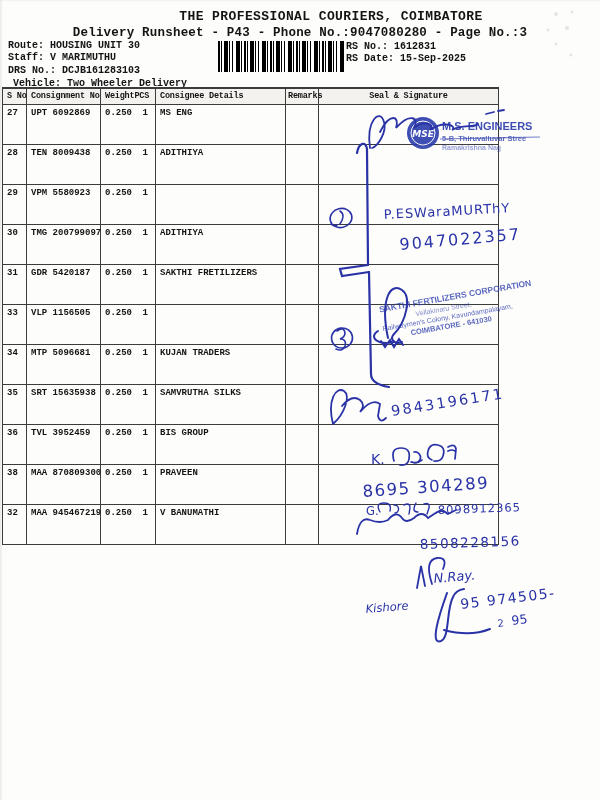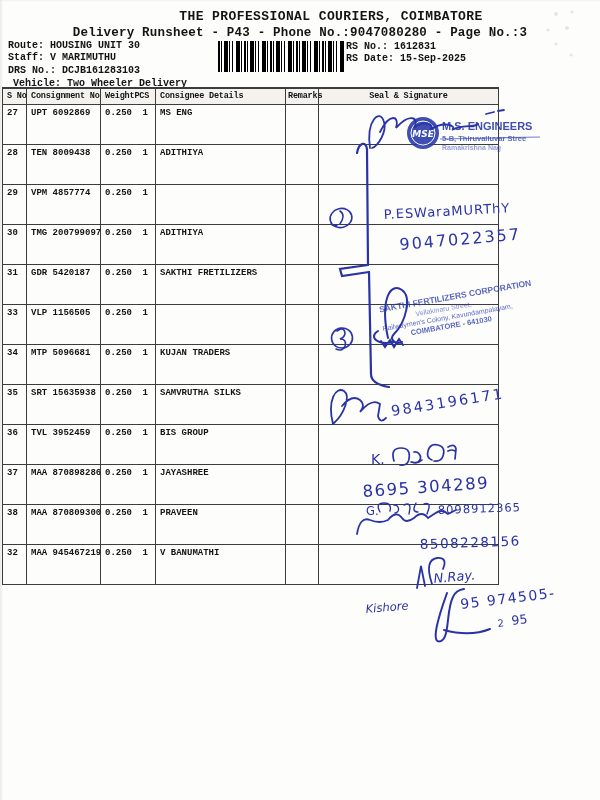--- a/index.html
+++ b/index.html
@@ -106,21 +106,21 @@
               <span>0.250</span>
               <span>1</span>
             </span>
           </td>
           <td>ADITHIYA</td>
           <td></td>
           <td></td>
         </tr>
       <tr>
           <td>29</td>
-          <td>VPM 4857774</td>
+          <td>VPM 5580923</td>
           <td>
             <span class="wcell">
               <span>0.250</span>
               <span>1</span>
             </span>
           </td>
           <td></td>
           <td></td>
           <td></td>
         </tr>
@@ -192,33 +192,20 @@
       <tr>
           <td>36</td>
           <td>TVL 3952459</td>
           <td>
             <span class="wcell">
               <span>0.250</span>
               <span>1</span>
             </span>
           </td>
           <td>BIS GROUP</td>
-          <td></td>
-          <td></td>
-        </tr>
-      <tr>
-          <td>37</td>
-          <td>MAA 870898286</td>
-          <td>
-            <span class="wcell">
-              <span>0.250</span>
-              <span>1</span>
-            </span>
-          </td>
-          <td>JAYASHREE</td>
           <td></td>
           <td></td>
         </tr>
       <tr>
           <td>38</td>
           <td>MAA 870809300</td>
           <td>
             <span class="wcell">
               <span>0.250</span>
               <span>1</span>

